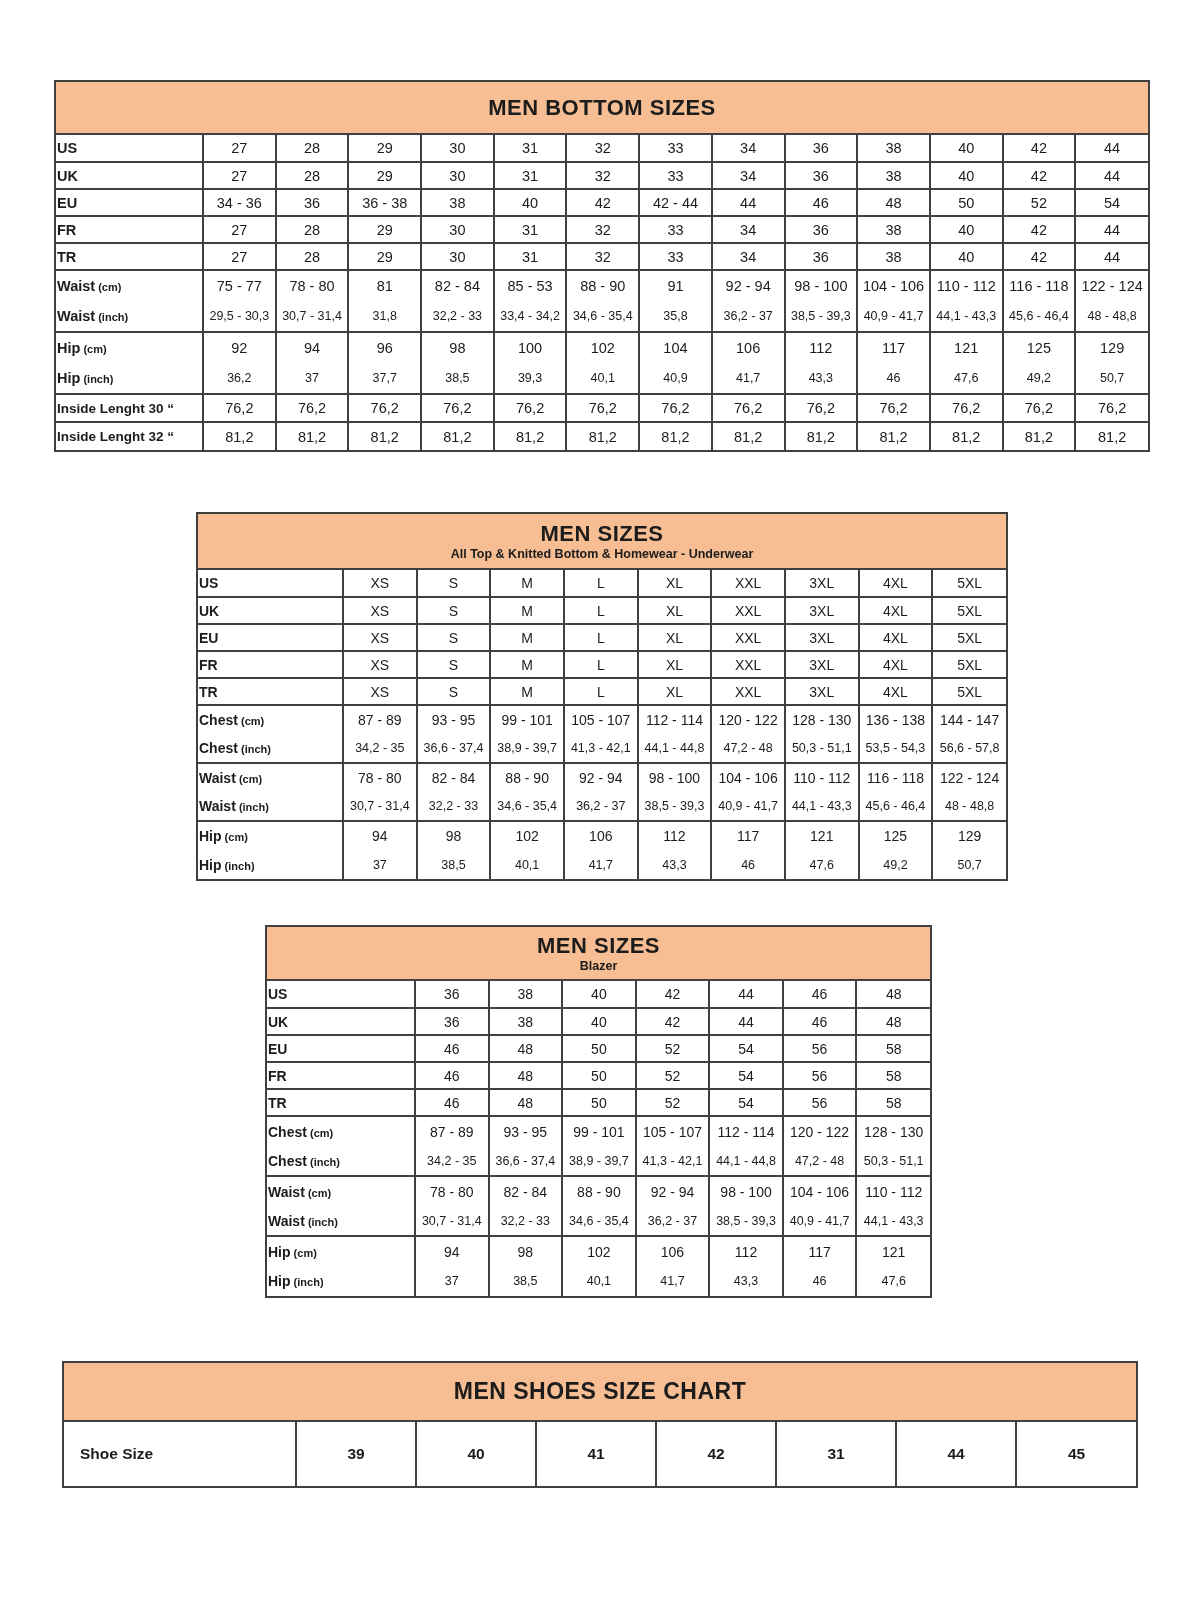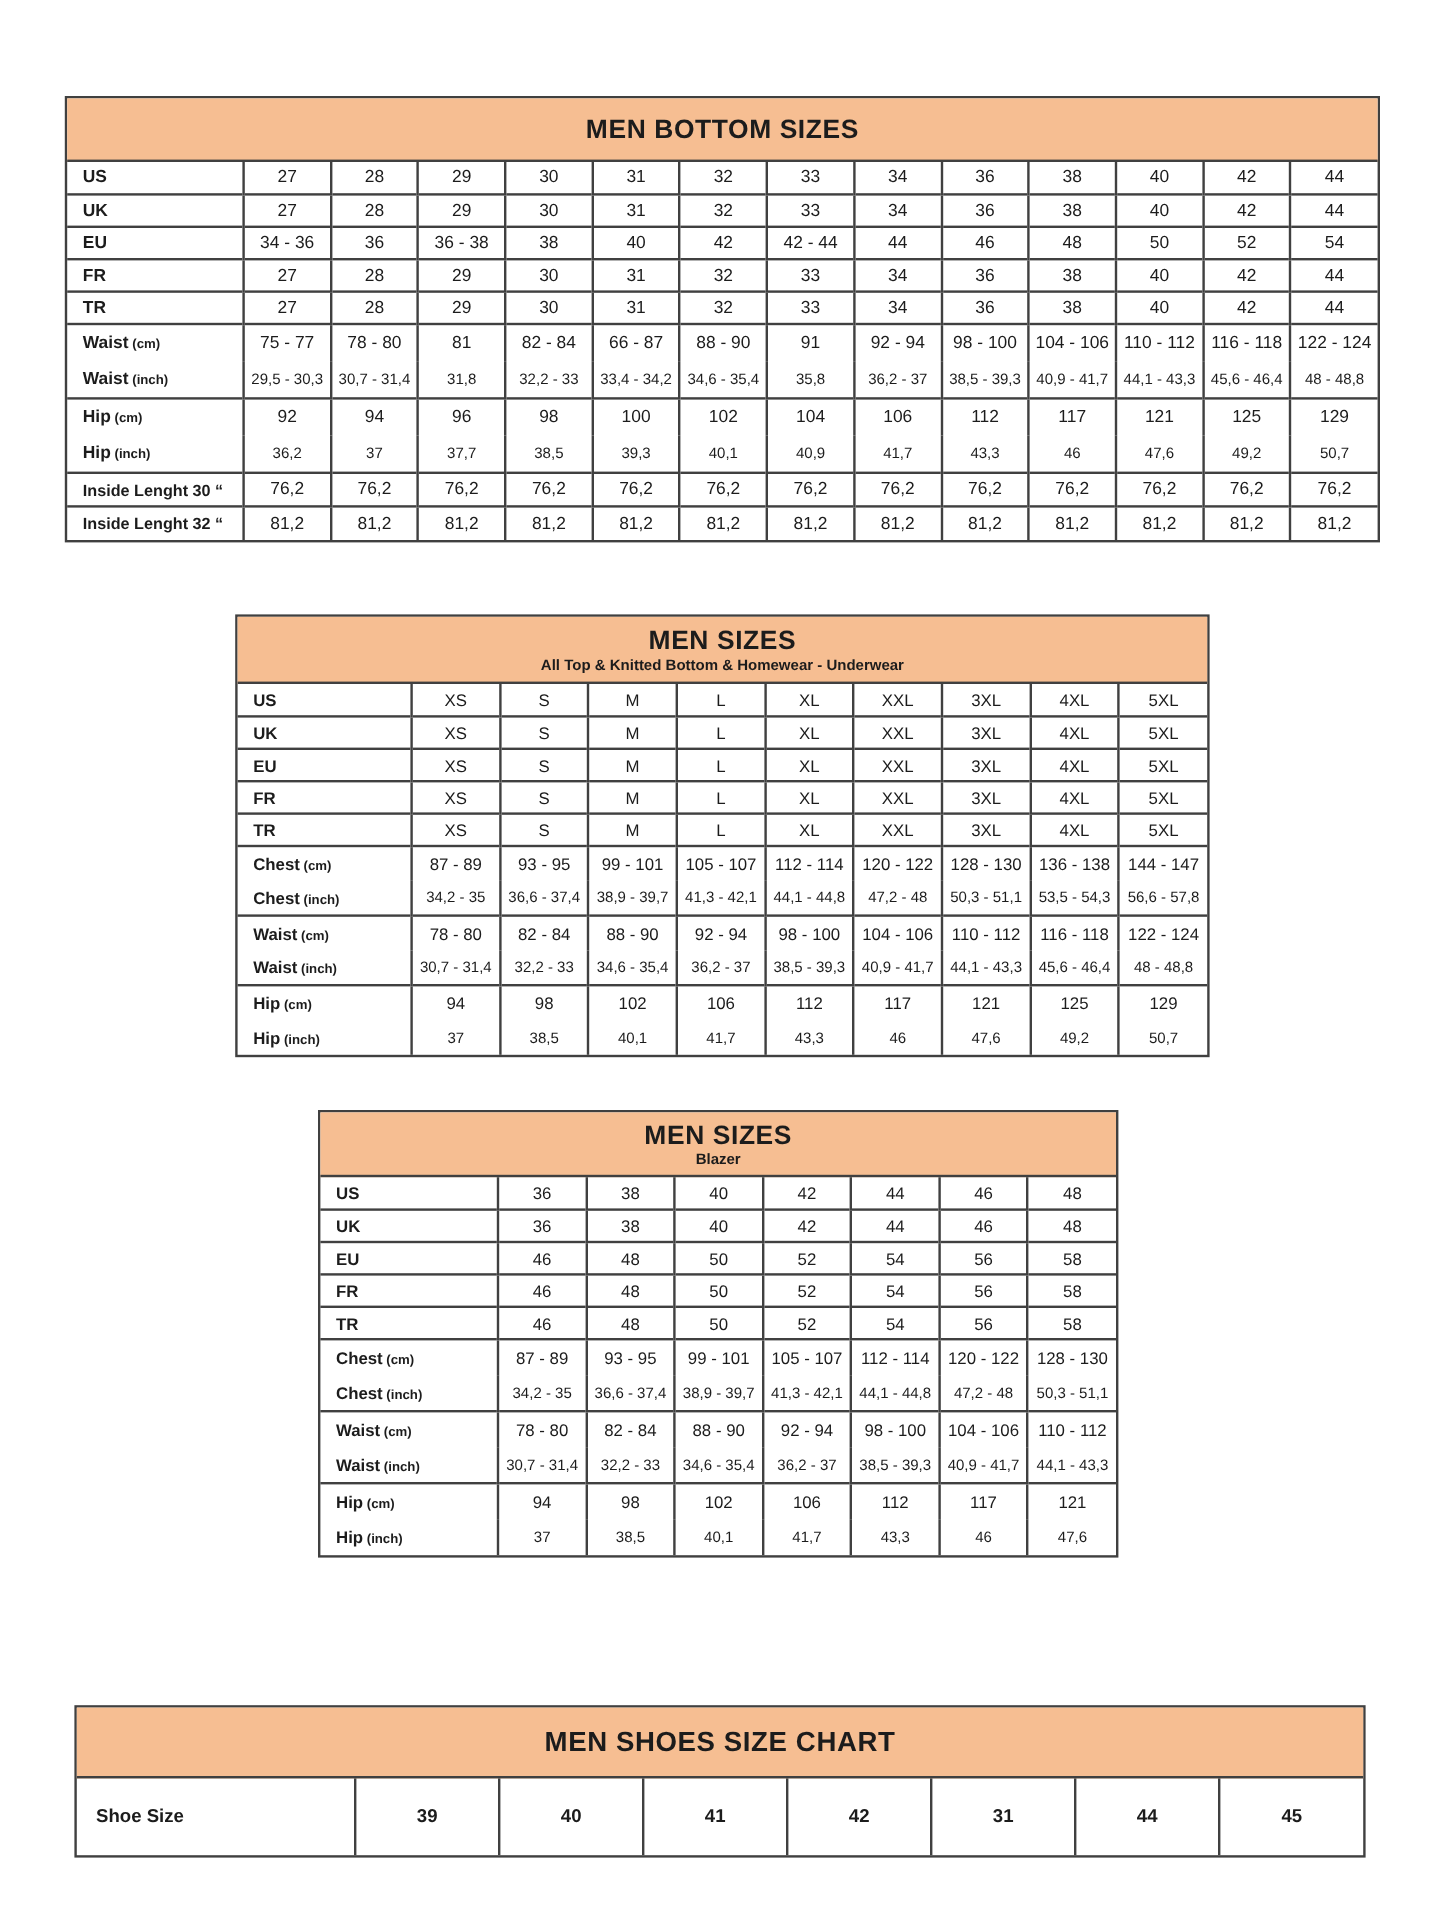--- a/index.html
+++ b/index.html
@@ -35,21 +35,21 @@
     border-left:2px solid var(--bd,#404040);
     text-align:center;
     vertical-align:middle;
     padding:0;
     overflow:hidden;
     white-space:nowrap;
   }
   .tbl td.lab-cell{
     border-left:none;
     text-align:left;
-    padding-left:13px;
+    padding-left:1px;
     font-weight:bold;
   }
   .tbl tr.gs td{border-top:2px solid var(--bd,#404040);}
   .lbl{font-weight:bold;}
   .unit{font-weight:bold;font-size:11px;}
 
   
   .t1{left:54px;top:80px;width:1096px;}
   .t1 .hdr{height:51px;}
   .t1 .hdr .title{font-size:22px;}
@@ -84,21 +84,21 @@
   .t3 .hdr .subtitle{font-size:12.5px;}
   .t3 col.lab{width:148px;}
   .t3 td{font-size:14px;}
   .t3 td.lab-cell{font-size:14px;}
   .t3 .r-size{height:27px;}
   .t3 .r-cm,.t3 .r-inch{height:30px;}
   .t3 .r-inch td{font-size:12.5px;}
   .t3 .r-inch td.lab-cell{font-size:14px;}
 
   
-  .t4{left:62px;top:1421px;width:1076px;}
+  .t4{left:62px;top:1361px;width:1076px;}
   .t4 .hdr{height:57px;}
   .t4 .hdr .title{font-size:23px;}
   .t4 col.lab{width:232px;}
   .t4 td{font-size:14px;margin-top:23px;}
   .t4 td.lab-cell{font-size:15.5px;padding-left:16px;}
   .t4 .r-shoe{height:64px;}
   .t4 .r-shoe td{font-weight:bold;font-size:15.5px;}
   .t4 .r-heel{height:36px;}
 </style>
 </head>
@@ -207,21 +207,21 @@
             <td>40</td>
             <td>42</td>
             <td>44</td>
           </tr>
           <tr class="r-cm gs">
             <td class="lab-cell"><span class="lbl">Waist</span><span class="unit"> (cm)</span></td>
             <td>75 - 77</td>
             <td>78 - 80</td>
             <td>81</td>
             <td>82 - 84</td>
-            <td>66 - 87</td>
+            <td>85 - 53</td>
             <td>88 - 90</td>
             <td>91</td>
             <td>92 - 94</td>
             <td>98 - 100</td>
             <td>104 - 106</td>
             <td>110 - 112</td>
             <td>116 - 118</td>
             <td>122 - 124</td>
           </tr>
           <tr class="r-inch">

